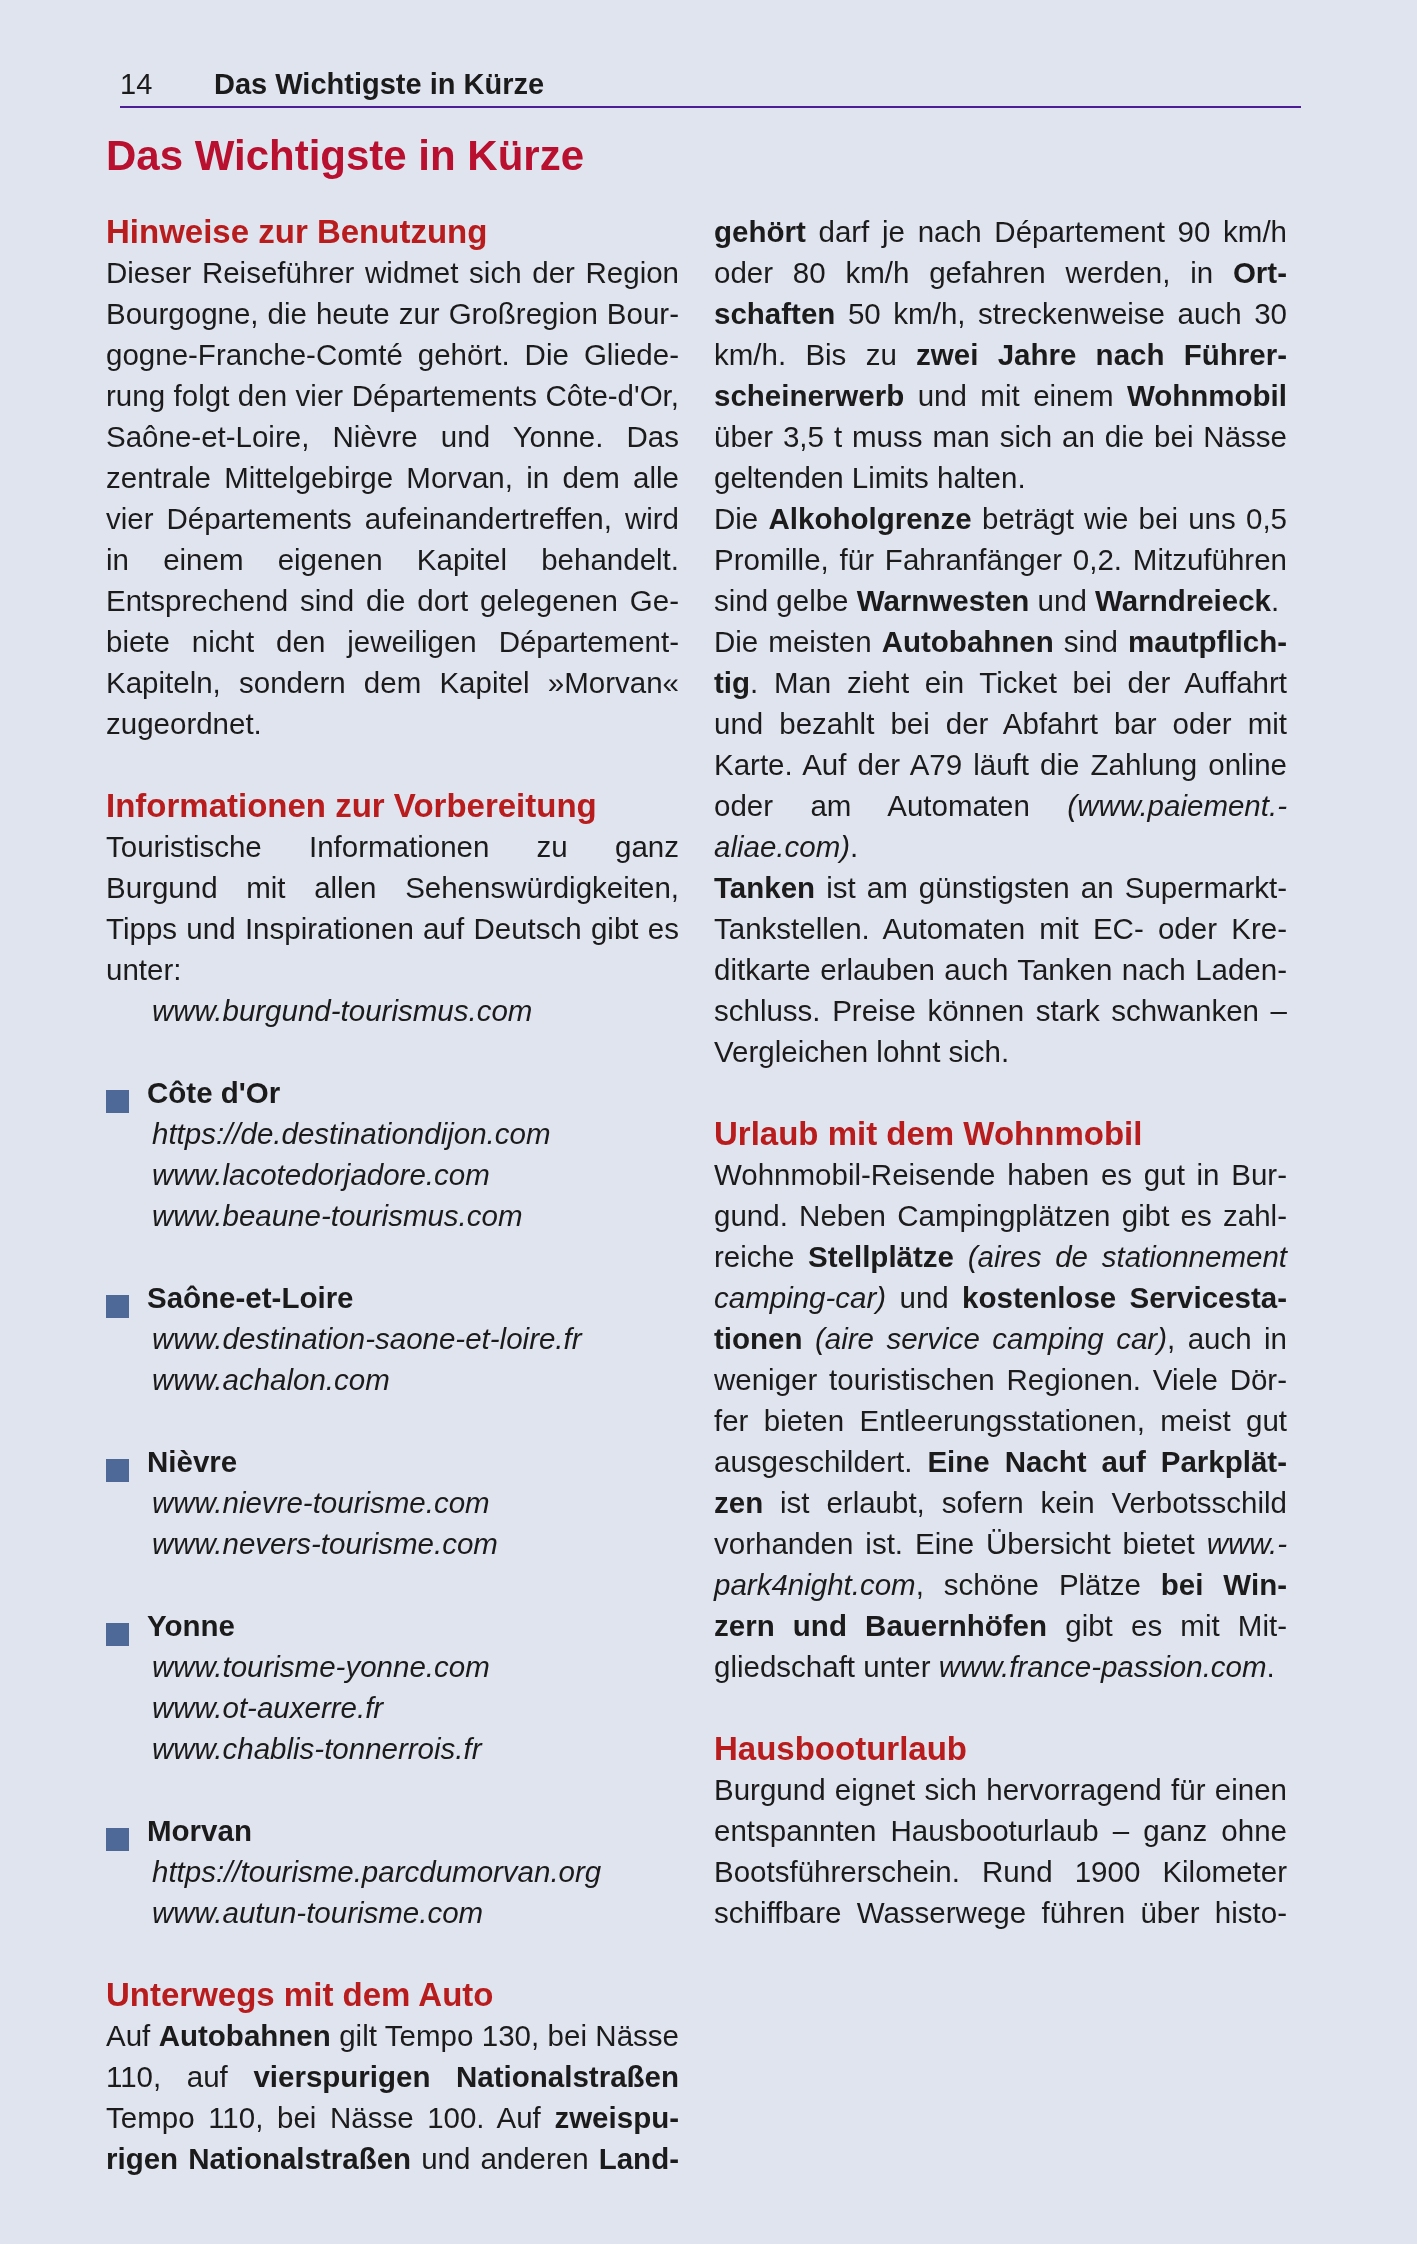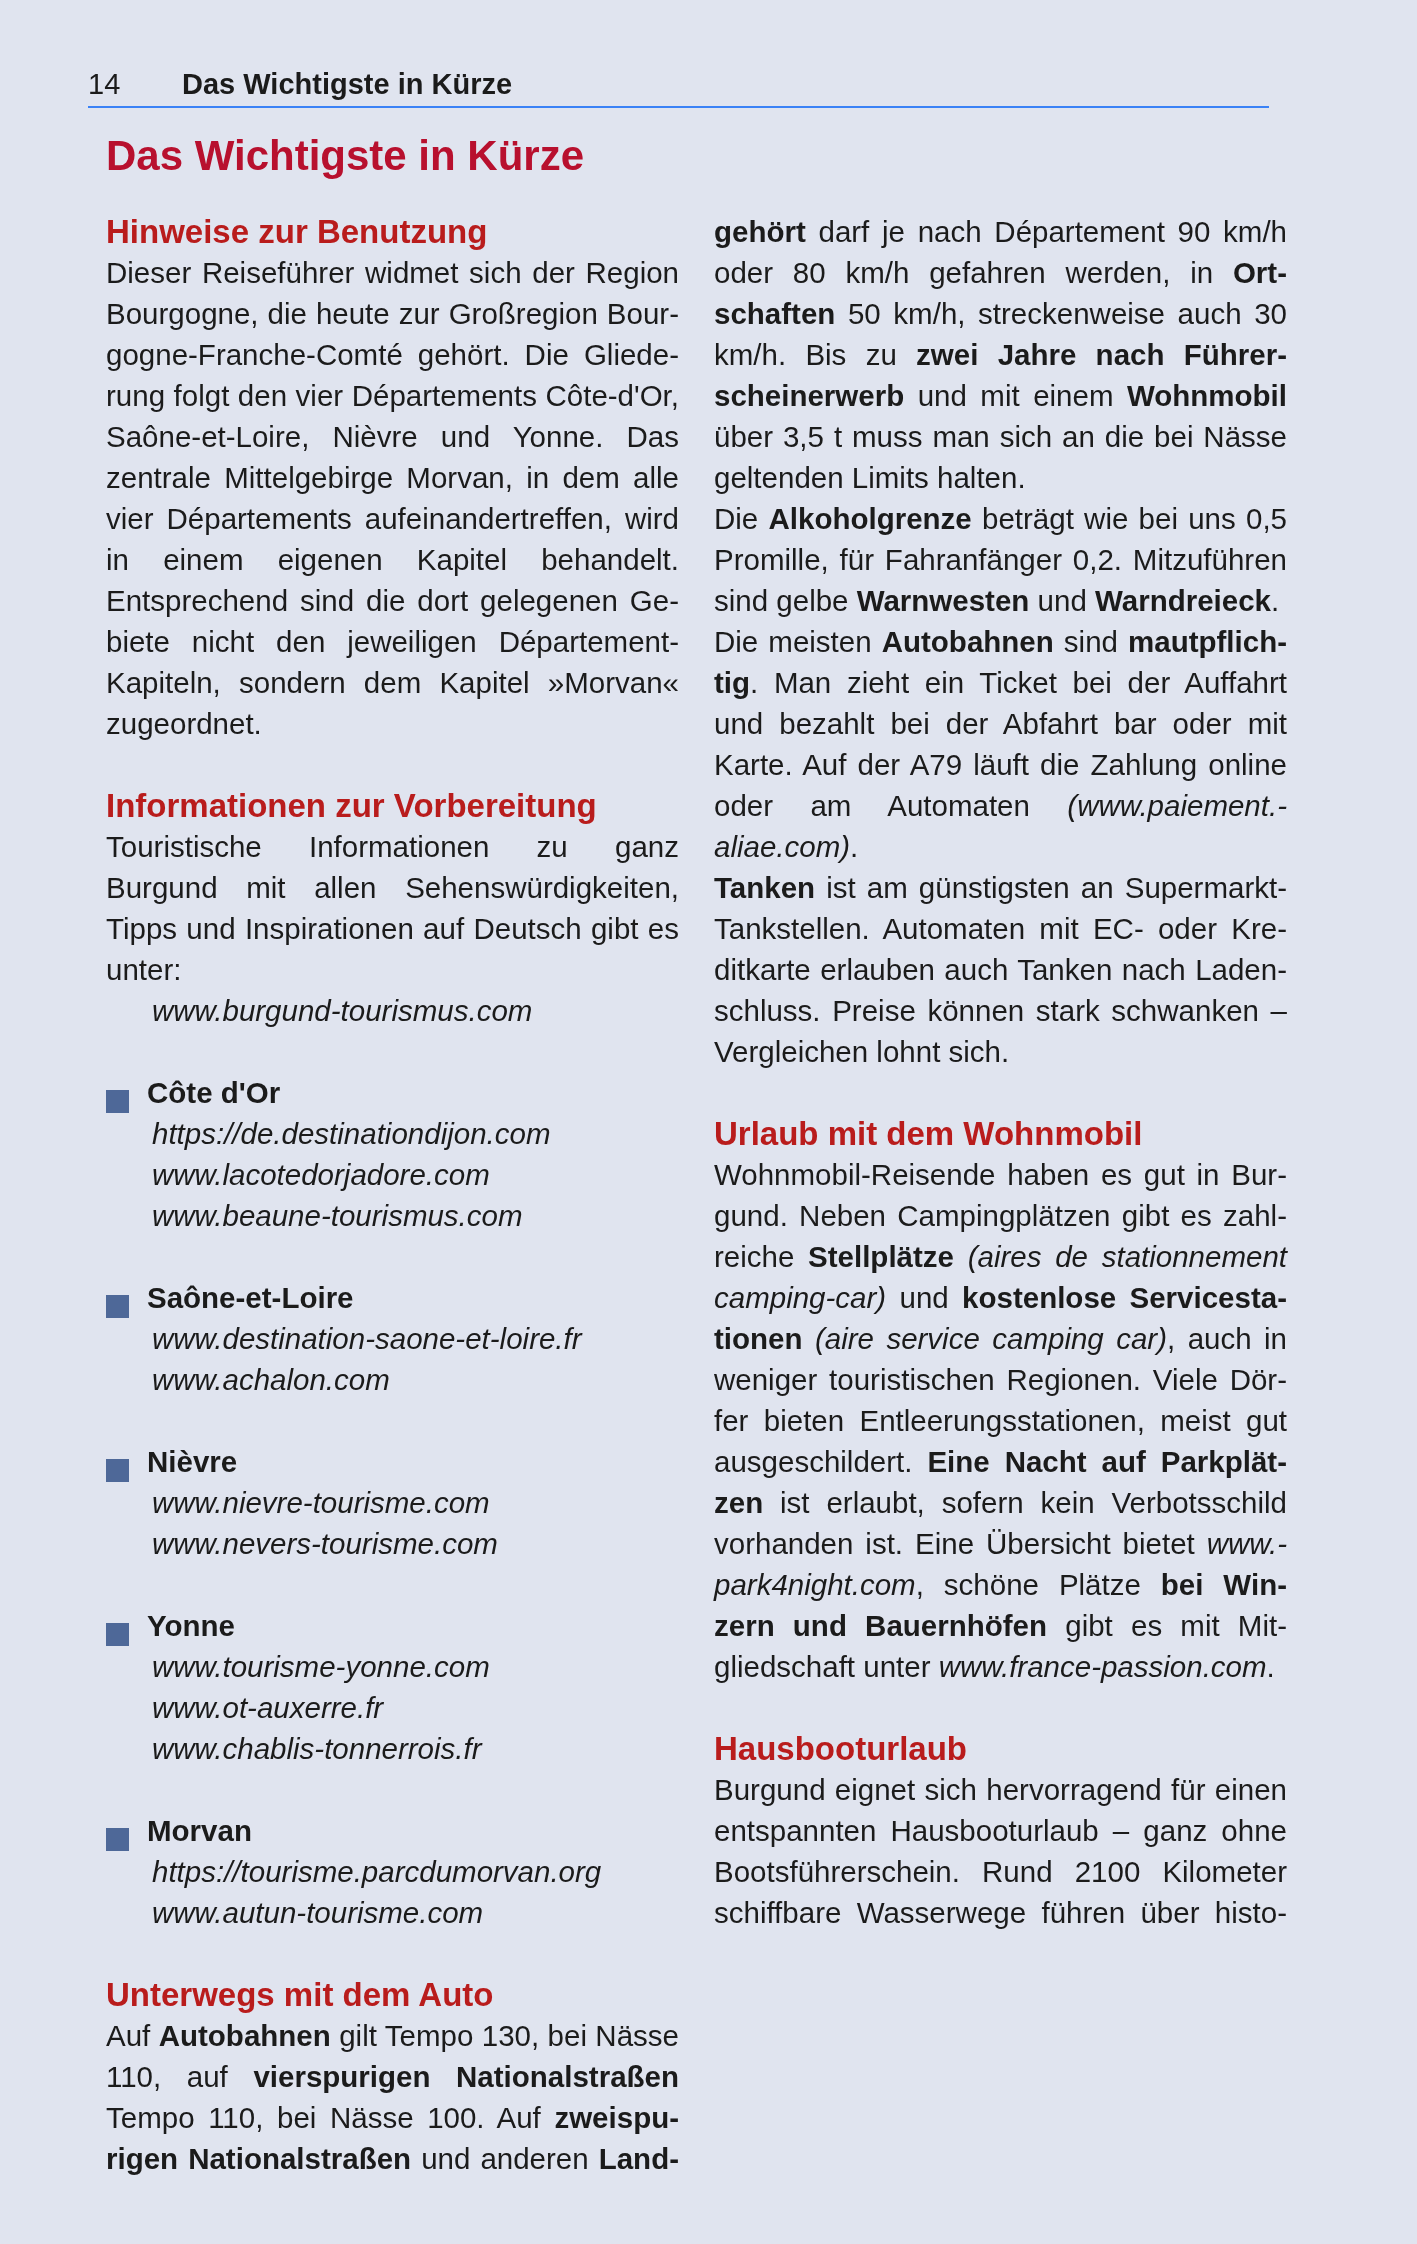--- a/index.html
+++ b/index.html
@@ -4,22 +4,22 @@
 <style>
   html, body { margin: 0; padding: 0; }
   body {
     width: 1417px; height: 2244px; overflow: hidden;
     background: #e0e4ef;
     font-family: "Liberation Sans", "DejaVu Sans", sans-serif;
     color: #1b1b1b;
     position: relative;
   }
   .running-head {
-    position: absolute; left: 88px; top: 62px; width: 1181px;
-    height: 44px; border-bottom: 2px solid #3b82f6;
+    position: absolute; left: 120px; top: 62px; width: 1181px;
+    height: 44px; border-bottom: 2px solid #4c1d95;
     font-size: 29px; line-height: 44px;
   }
   .running-head .pnum { display: inline-block; width: 94px; font-weight: normal; }
   .running-head .rtitle { font-weight: bold; }
   .chapter-title {
     position: absolute; left: 106px; top: 128px;
     font-size: 42px; font-weight: bold; color: #b8102e; margin: 0; line-height: 56px;
   }
   .col { position: absolute; top: 211px; width: 573px; font-size: 29.5px; line-height: 41px; }
   .col.left { left: 106px; }
@@ -96,14 +96,14 @@
 <div class="col right">
   <p id="auto-cont"><b>gehört</b> darf je nach Département 90 km/h oder 80 km/h gefahren werden, in <b>Ort­schaften</b> 50 km/h, streckenweise auch 30 km/h. Bis zu <b>zwei Jahre nach Führer­scheinerwerb</b> und mit einem <b>Wohnmobil</b> über 3,5 t muss man sich an die bei Nässe geltenden Limits halten.</p>
   <p>Die <b>Alkoholgrenze</b> beträgt wie bei uns 0,5 Promille, für Fahranfänger 0,2. Mitzu­führen sind gelbe <b>Warnwesten</b> und <b>Warn­dreieck</b>.</p>
   <p>Die meisten <b>Autobahnen</b> sind <b>mautpflich­tig</b>. Man zieht ein Ticket bei der Auffahrt und bezahlt bei der Abfahrt bar oder mit Karte. Auf der A79 läuft die Zahlung on­line oder am Automaten <em>(www.paiement.­aliae.com)</em>.</p>
   <p><b>Tanken</b> ist am günstigsten an Supermarkt-Tankstellen. Automaten mit EC- oder Kre­ditkarte erlauben auch Tanken nach Laden­schluss. Preise können stark schwanken – Vergleichen lohnt sich.</p>
   <div class="gap"></div>
   <h2 class="sec-h">Urlaub mit dem Wohnmobil</h2>
   <p>Wohnmobil-Reisende haben es gut in Bur­gund. Neben Campingplätzen gibt es zahl­reiche <b>Stellplätze</b> <em>(aires de stationnement camping-car)</em> und <b>kostenlose Servicesta­tionen</b> <em>(aire service camping car)</em>, auch in weniger touristischen Regionen. Viele Dör­fer bieten Entleerungsstationen, meist gut ausgeschildert. <b>Eine Nacht auf Parkplät­zen</b> ist erlaubt, sofern kein Verbotsschild vorhanden ist. Eine Übersicht bietet <em>www.­park4night.com</em>, schöne Plätze <b>bei Win­zern und Bauernhöfen</b> gibt es mit Mit­gliedschaft unter <em>www.france-passion.com</em>.</p>
   <div class="gap"></div>
   <h2 class="sec-h">Hausbooturlaub</h2>
-  <p style="text-align:justify;text-align-last:justify;">Burgund eignet sich hervorragend für einen entspannten Hausbooturlaub – ganz ohne Bootsführerschein. Rund 2100 Kilometer schiffbare Wasserwege führen über histo-</p>
+  <p style="text-align:justify;text-align-last:justify;">Burgund eignet sich hervorragend für einen entspannten Hausbooturlaub – ganz ohne Bootsführerschein. Rund 1900 Kilometer schiffbare Wasserwege führen über histo-</p>
 </div>
 
 </body></html>

